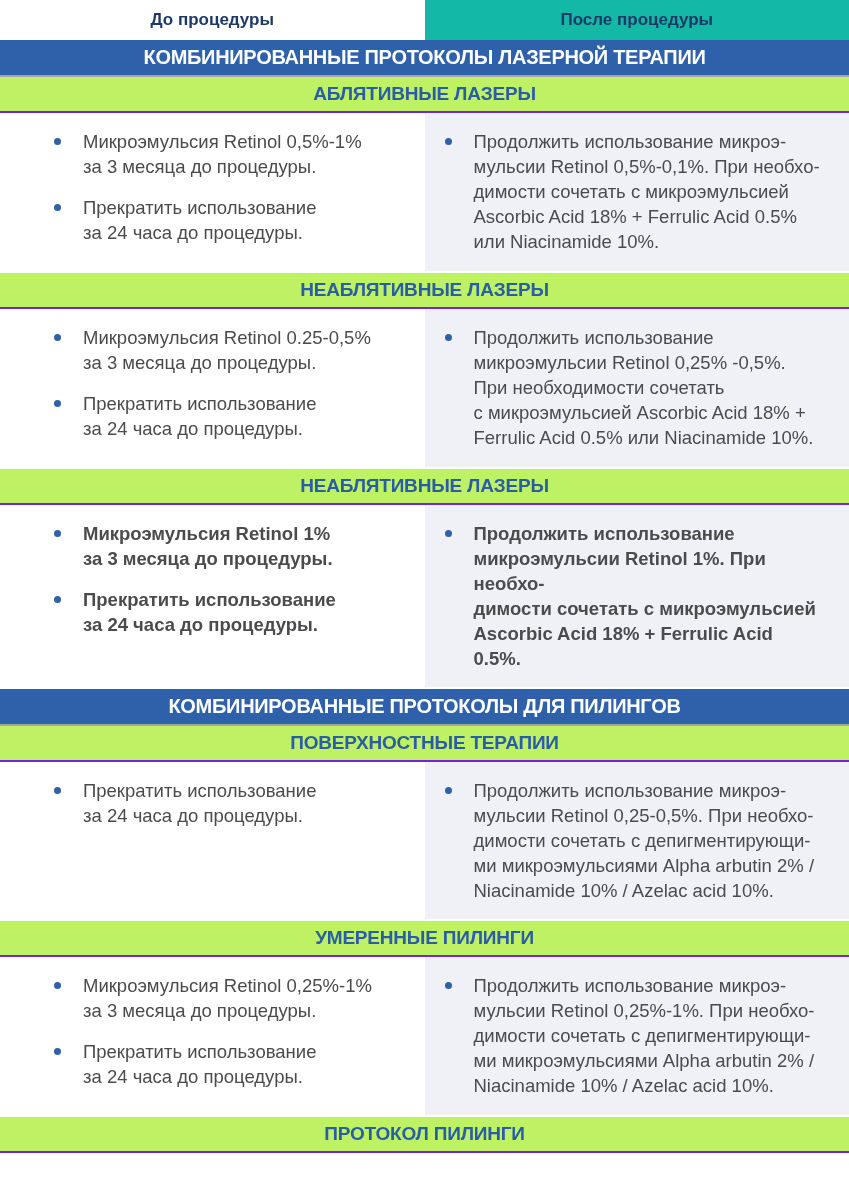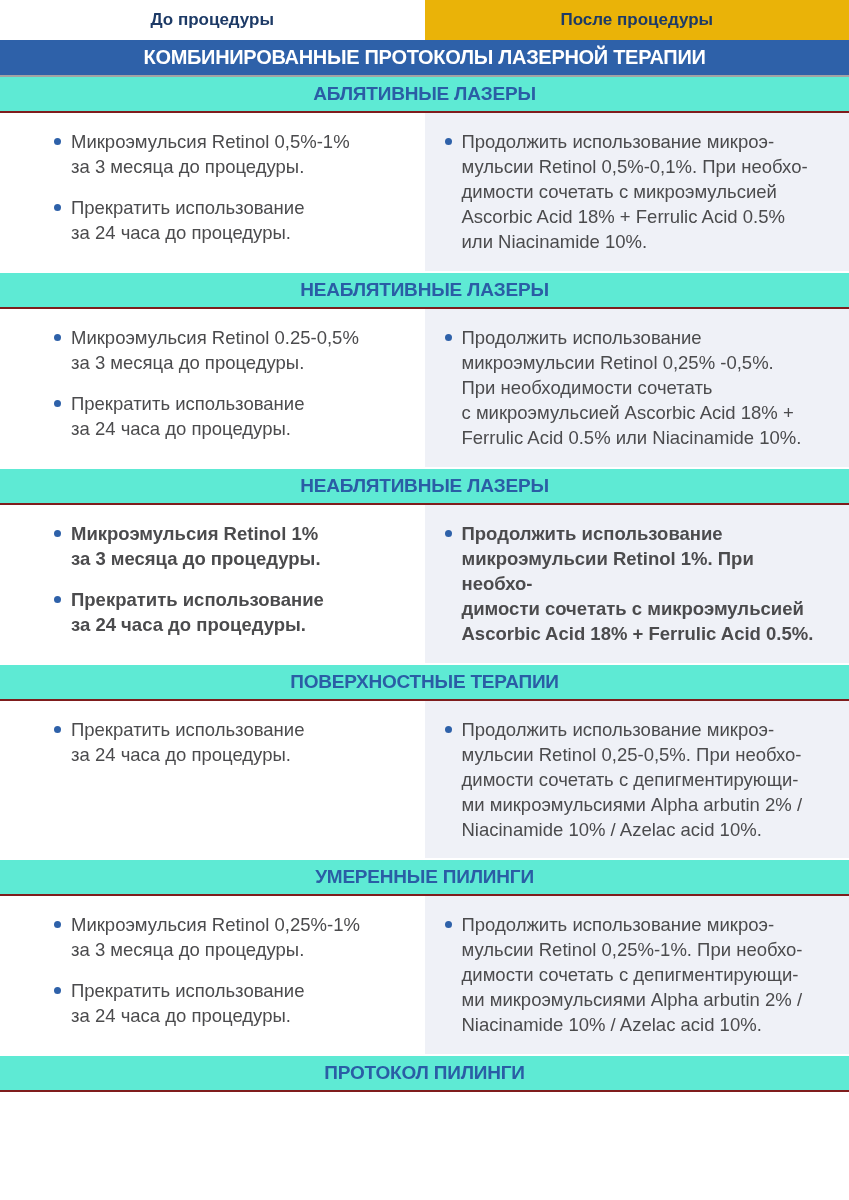--- a/index.html
+++ b/index.html
@@ -13,44 +13,44 @@
   .row { display:flex; width:100%; }
   .cell { width:50%; }
 
   
   .colheads { height:40px; }
   .colhead {
     display:flex; align-items:center; justify-content:center;
     font-weight:bold; font-size:17px; color:#1d3a66;
   }
   .colhead.left  { background:#ffffff; }
-  .colhead.right { background:#eab308; }
+  .colhead.right { background:#14b8a6; }
 
   
   .banner {
     min-height:37px; background:#2e61a9; color:#ffffff;
     display:flex; align-items:center; justify-content:center;
     font-weight:bold; font-size:20px; letter-spacing:-0.3px;
     text-align:center; border-bottom:2px solid #a3a3a3; padding:4px 14px;
   }
 
   
   .subheader {
-    min-height:36px; background:#5eead4; color:#2a5da5;
+    min-height:36px; background:#bef264; color:#2a5da5;
     display:flex; align-items:center; justify-content:center;
     font-weight:bold; font-size:19px; letter-spacing:-0.2px;
-    text-align:center; border-bottom:2px solid #7f1d1d; padding:1px 10px;
+    text-align:center; border-bottom:2px solid #6d28d9; padding:1px 10px;
   }
 
   
   .content { border-bottom:2px solid #ffffff; }
   .content .cell { padding:16px 20px 10px 54px; }
   .content .cell.right { background:#eff1f7; padding:16px 24px 0 20px; }
   .content ul { list-style:none; }
-  .bullet-item { display:flex; margin-bottom:16px; }
+  .bullet-item { display:flex; margin-bottom:16px;gap:12px; }
   .dot {
     width:7px; height:7px; border-radius:50%; background:#2e61a9;
     flex-shrink:0; margin:9px 10px 0 0;
   }
   .txt { font-size:18.5px; line-height:25px; white-space:pre-line; }
 
   .h1 { min-height:138px; } .h2 { min-height:131px; } .h3 { min-height:141px;font-weight:bold; }
   .h4 { min-height:140px; } .h5 { min-height:138px; }
 </style>
 </head>
@@ -148,20 +148,23 @@
       <li class="bullet-item">
         <span class="dot"></span>
         <span class="txt">Продолжить использование
 микроэмульсии Retinol 1%. При необхо-
 димости сочетать с микроэмульсией
 Ascorbic Acid 18% + Ferrulic Acid 0.5%.</span>
       </li>
     </ul>
   </div>
 
+  <div class="banner">
+    <span>КОМБИНИРОВАННЫЕ ПРОТОКОЛЫ ДЛЯ ПИЛИНГОВ</span>
+  </div>
 
   <div class="subheader">
     <span>ПОВЕРХНОСТНЫЕ ТЕРАПИИ</span>
   </div>
   <div class="row content h4">
     <ul class="cell left">
       <li class="bullet-item">
         <span class="dot"></span>
         <span class="txt">Прекратить использование
 за 24 часа до процедуры.</span>

